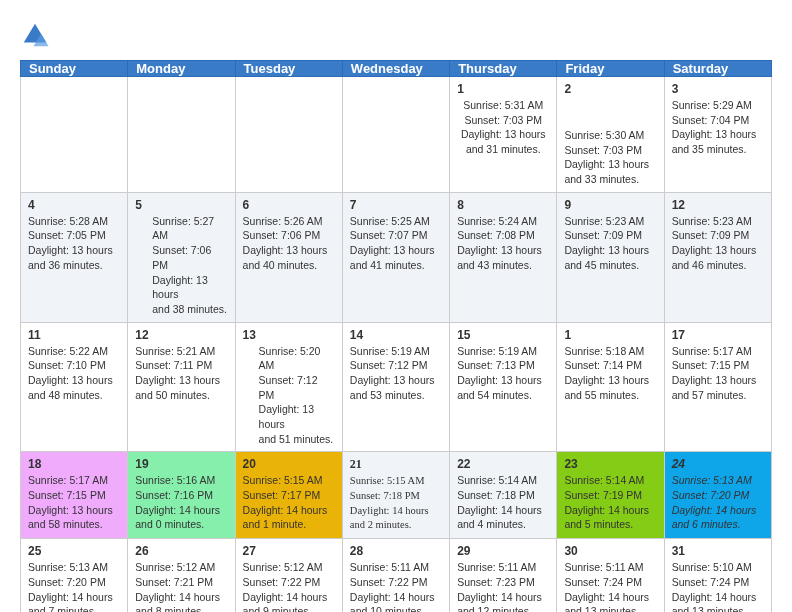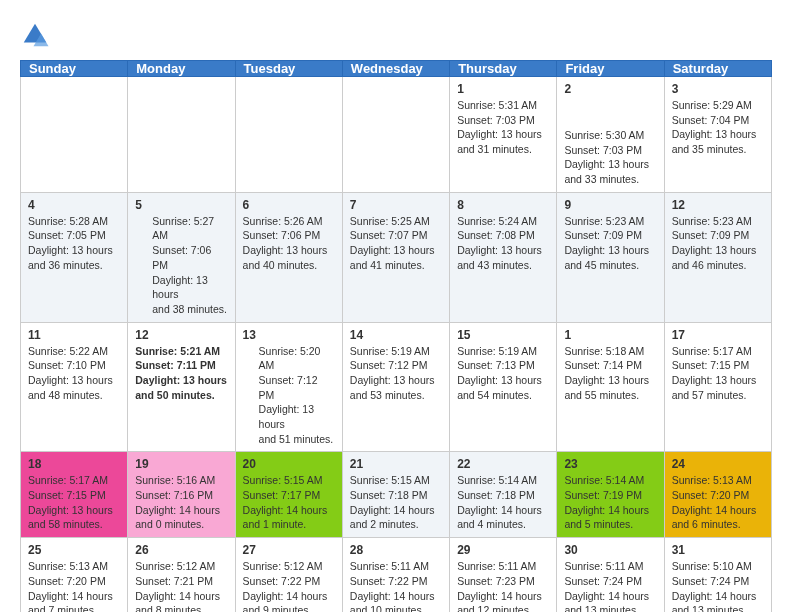--- a/index.html
+++ b/index.html
@@ -125,21 +125,21 @@
       </tr>
   </thead>
   <tbody id="calendar-body">
   <tr>
         <td class="empty-cell"></td>
         <td class="empty-cell"></td>
         <td class="empty-cell"></td>
         <td class="empty-cell"></td>
         <td>
           <span class="day-number">1</span>
-          <div class="day-info" style="white-space: pre-line;">Sunrise: 5:31 AM
+          <div class="day-info" style="white-space: pre-line; text-align: center;">Sunrise: 5:31 AM
 Sunset: 7:03 PM
 Daylight: 13 hours
 and 31 minutes.</div>
         </td>
         <td>
           <span class="day-number">2</span>
           <div class="day-info" style="white-space: pre-line; margin-top: 32px;">Sunrise: 5:30 AM
 Sunset: 7:03 PM
 Daylight: 13 hours
 and 33 minutes.</div>
@@ -206,21 +206,21 @@
       <tr>
         <td>
           <span class="day-number">11</span>
           <div class="day-info" style="white-space: pre-line;">Sunrise: 5:22 AM
 Sunset: 7:10 PM
 Daylight: 13 hours
 and 48 minutes.</div>
         </td>
         <td>
           <span class="day-number">12</span>
-          <div class="day-info" style="white-space: pre-line; font-weight: bold;">Sunrise: 5:21 AM
+          <div class="day-info" style="white-space: pre-line;">Sunrise: 5:21 AM
 Sunset: 7:11 PM
 Daylight: 13 hours
 and 50 minutes.</div>
         </td>
         <td>
           <span class="day-number">13</span>
           <div class="day-info" style="white-space: pre-line; margin-left: 16px;">Sunrise: 5:20 AM
 Sunset: 7:12 PM
 Daylight: 13 hours
 and 51 minutes.</div>
@@ -248,63 +248,63 @@
         </td>
         <td>
           <span class="day-number">17</span>
           <div class="day-info" style="white-space: pre-line;">Sunrise: 5:17 AM
 Sunset: 7:15 PM
 Daylight: 13 hours
 and 57 minutes.</div>
         </td>
       </tr>
       <tr>
-        <td style="background: #ec4899; margin-top: 28px;">
+        <td style="background: #f0abfc; margin-top: 28px;">
           <span class="day-number">18</span>
           <div class="day-info" style="white-space: pre-line;">Sunrise: 5:17 AM
 Sunset: 7:15 PM
 Daylight: 13 hours
 and 58 minutes.</div>
         </td>
-        <td style="background: #f9a8d4;">
+        <td style="background: #86efac;">
           <span class="day-number">19</span>
           <div class="day-info" style="white-space: pre-line;">Sunrise: 5:16 AM
 Sunset: 7:16 PM
 Daylight: 14 hours
 and 0 minutes.</div>
         </td>
-        <td style="background: #84cc16;">
+        <td style="background: #eab308;">
           <span class="day-number">20</span>
           <div class="day-info" style="white-space: pre-line;">Sunrise: 5:15 AM
 Sunset: 7:17 PM
 Daylight: 14 hours
 and 1 minute.</div>
         </td>
-        <td style="background: rgb(240, 244, 248);">
+        <td style="background: rgb(240, 244, 248); font-family: Liberation Serif, serif;">
           <span class="day-number">21</span>
           <div class="day-info" style="white-space: pre-line;">Sunrise: 5:15 AM
 Sunset: 7:18 PM
 Daylight: 14 hours
 and 2 minutes.</div>
         </td>
         <td style="background: rgb(240, 244, 248);">
           <span class="day-number">22</span>
           <div class="day-info" style="white-space: pre-line;">Sunrise: 5:14 AM
 Sunset: 7:18 PM
 Daylight: 14 hours
 and 4 minutes.</div>
         </td>
         <td style="background: #84cc16;">
           <span class="day-number">23</span>
           <div class="day-info" style="white-space: pre-line;">Sunrise: 5:14 AM
 Sunset: 7:19 PM
 Daylight: 14 hours
 and 5 minutes.</div>
         </td>
-        <td style="background: #eab308;">
+        <td style="background: #0ea5e9; font-style: italic;">
           <span class="day-number">24</span>
           <div class="day-info" style="white-space: pre-line;">Sunrise: 5:13 AM
 Sunset: 7:20 PM
 Daylight: 14 hours
 and 6 minutes.</div>
         </td>
       </tr>
       <tr>
         <td>
           <span class="day-number">25</span>

